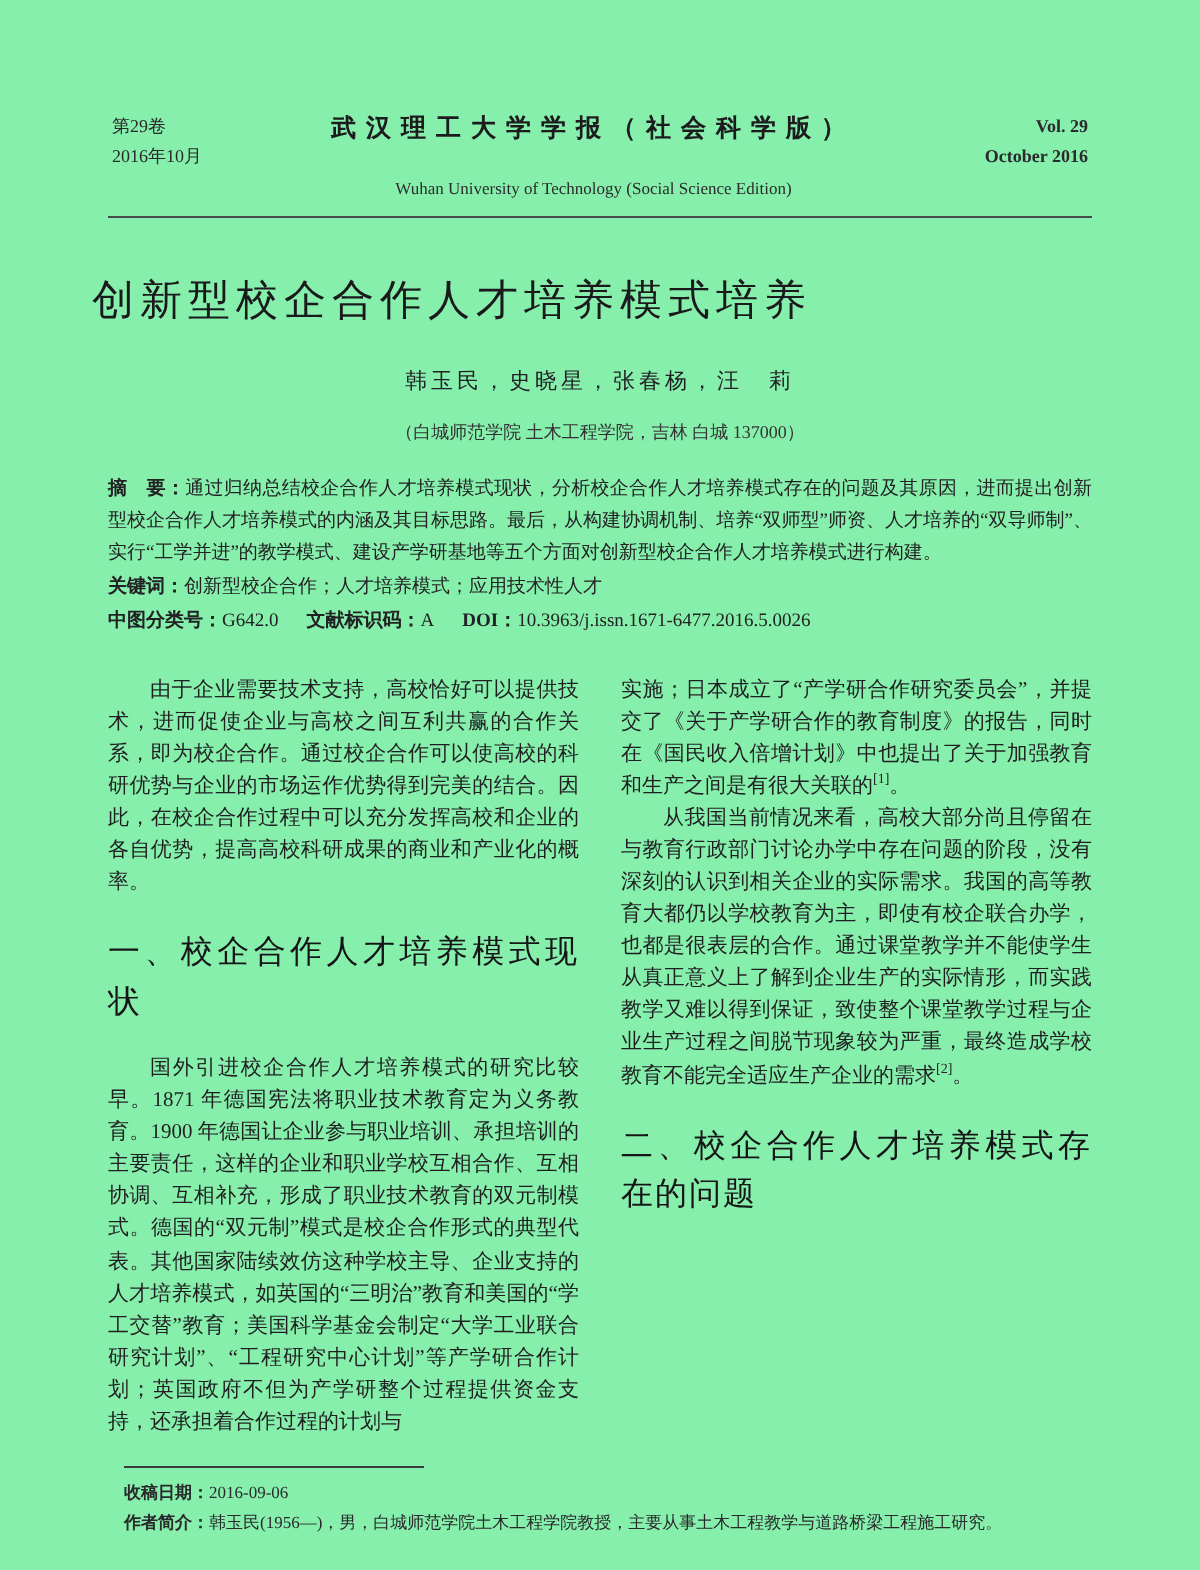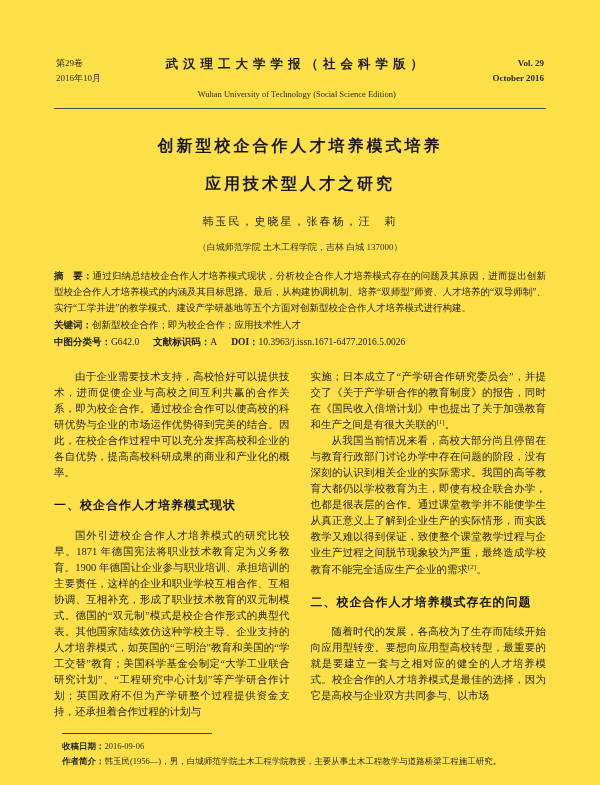--- a/index.html
+++ b/index.html
@@ -6,21 +6,21 @@
   html, body { background: #ffffff; }
   body {
     font-family: "Liberation Serif", "DejaVu Serif", serif;
     color: #1e1e20;
   }
   .page {
     position: relative;
     width: 600px;
     height: 785px;
     margin: 0 auto;
-    background: #fde047;
+    background: #86efac;
     padding: 56px 46px 18px 46px;
     overflow: hidden;
   }
   
   .masthead {
     display: flex;
     justify-content: space-between;
     align-items: flex-start;
     padding: 0 10px;
   }
@@ -44,23 +44,23 @@
     margin-top: 16px;
     color: #2a2a2c;
   }
   .head-rule {
     border: none;
     border-top: 1.6px solid #4a4a4c;
     margin: 9px 8px 0 8px;
   }
   
   .title-line {
-    text-align: center;
-    font-size: 16px;
-    font-weight: bold;
+    text-align: left;
+    font-size: 21px;
+    font-weight: normal;
     letter-spacing: 3px;
     color: #1a1a1c;
   }
   .title-line.first { margin-top: 27px; }
   .title-line.second { margin-top: 17px; }
   .authors {
     text-align: center;
     font-size: 11px;
     letter-spacing: 2px;
     margin-top: 19px;
@@ -92,22 +92,22 @@
   .col {
     flex: 1;
     font-size: 10.5px;
     line-height: 1.53;
     text-align: justify;
     color: #1f1f21;
   }
   .col p.indent { text-indent: 2em; }
   .col p + p { margin-top: 0; }
   .sec-heading {
-    font-size: 12px;
-    font-weight: bold;
+    font-size: 16px;
+    font-weight: normal;
     letter-spacing: 1px;
     margin: 15px 0 13px 0;
     color: #151517;
   }
   sup.ref {
     font-size: 7px;
     vertical-align: super;
     line-height: 0;
   }
   
@@ -143,48 +143,46 @@
       <div class="journal-en">Wuhan University of Technology (Social Science Edition)</div>
     </div>
     <div class="masthead-side right">
       <div>Vol. 29</div>
       <div>October 2016</div>
     </div>
   </div>
   <hr class="head-rule">
 
   <div class="title-line first">创新型校企合作人才培养模式培养</div>
-  <div class="title-line second">应用技术型人才之研究</div>
 
   <div class="authors">韩玉民，史晓星，张春杨，汪　莉</div>
   <div class="affiliation">（白城师范学院 土木工程学院，吉林 白城 137000）</div>
 
   <div class="meta-block">
     <div class="meta-line">
       <span class="lbl">摘　要：</span><span>通过归纳总结校企合作人才培养模式现状，分析校企合作人才培养模式存在的问题及其原因，进而提出创新型校企合作人才培养模式的内涵及其目标思路。最后，从构建协调机制、培养“双师型”师资、人才培养的“双导师制”、实行“工学并进”的教学模式、建设产学研基地等五个方面对创新型校企合作人才培养模式进行构建。</span>
     </div>
     <div class="meta-line">
-      <span class="lbl">关键词：</span><span>创新型校企合作；即为校企合作；应用技术性人才</span>
+      <span class="lbl">关键词：</span><span>创新型校企合作；人才培养模式；应用技术性人才</span>
     </div>
     <div class="meta-line">
       <span class="lbl">中图分类号：</span><span>G642.0</span><span class="meta-inline-gap"></span><span class="lbl">文献标识码：</span><span>A</span><span class="meta-inline-gap"></span><span class="lbl">DOI：</span><span>10.3963/j.issn.1671-6477.2016.5.0026</span>
     </div>
   </div>
 
   <div class="columns">
     <div class="col">
       <p class="indent">由于企业需要技术支持，高校恰好可以提供技术，进而促使企业与高校之间互利共赢的合作关系，即为校企合作。通过校企合作可以使高校的科研优势与企业的市场运作优势得到完美的结合。因此，在校企合作过程中可以充分发挥高校和企业的各自优势，提高高校科研成果的商业和产业化的概率。</p>
       <div class="sec-heading">一、校企合作人才培养模式现状</div>
       <p class="indent">国外引进校企合作人才培养模式的研究比较早。1871 年德国宪法将职业技术教育定为义务教育。1900 年德国让企业参与职业培训、承担培训的主要责任，这样的企业和职业学校互相合作、互相协调、互相补充，形成了职业技术教育的双元制模式。德国的“双元制”模式是校企合作形式的典型代表。其他国家陆续效仿这种学校主导、企业支持的人才培养模式，如英国的“三明治”教育和美国的“学工交替”教育；美国科学基金会制定“大学工业联合研究计划”、“工程研究中心计划”等产学研合作计划；英国政府不但为产学研整个过程提供资金支持，还承担着合作过程的计划与</p>
     </div>
     <div class="col">
       <p><span>实施；日本成立了“产学研合作研究委员会”，并提交了《关于产学研合作的教育制度》的报告，同时在《国民收入倍增计划》中也提出了关于加强教育和生产之间是有很大关联的</span><sup class="ref">[1]</sup><span>。</span></p>
       <p class="indent"><span>从我国当前情况来看，高校大部分尚且停留在与教育行政部门讨论办学中存在问题的阶段，没有深刻的认识到相关企业的实际需求。我国的高等教育大都仍以学校教育为主，即使有校企联合办学，也都是很表层的合作。通过课堂教学并不能使学生从真正意义上了解到企业生产的实际情形，而实践教学又难以得到保证，致使整个课堂教学过程与企业生产过程之间脱节现象较为严重，最终造成学校教育不能完全适应生产企业的需求</span><sup class="ref">[2]</sup><span>。</span></p>
       <div class="sec-heading">二、校企合作人才培养模式存在的问题</div>
-      <p class="indent">随着时代的发展，各高校为了生存而陆续开始向应用型转变。要想向应用型高校转型，最重要的就是要建立一套与之相对应的健全的人才培养模式。校企合作的人才培养模式是最佳的选择，因为它是高校与企业双方共同参与、以市场</p>
     </div>
   </div>
 
   <div class="footnote">
     <hr class="foot-rule">
     <div class="line">
       <span class="lbl">收稿日期：</span><span>2016-09-06</span>
     </div>
     <div class="line">
       <span class="lbl">作者简介：</span><span>韩玉民(1956—)，男，白城师范学院土木工程学院教授，主要从事土木工程教学与道路桥梁工程施工研究。</span>

